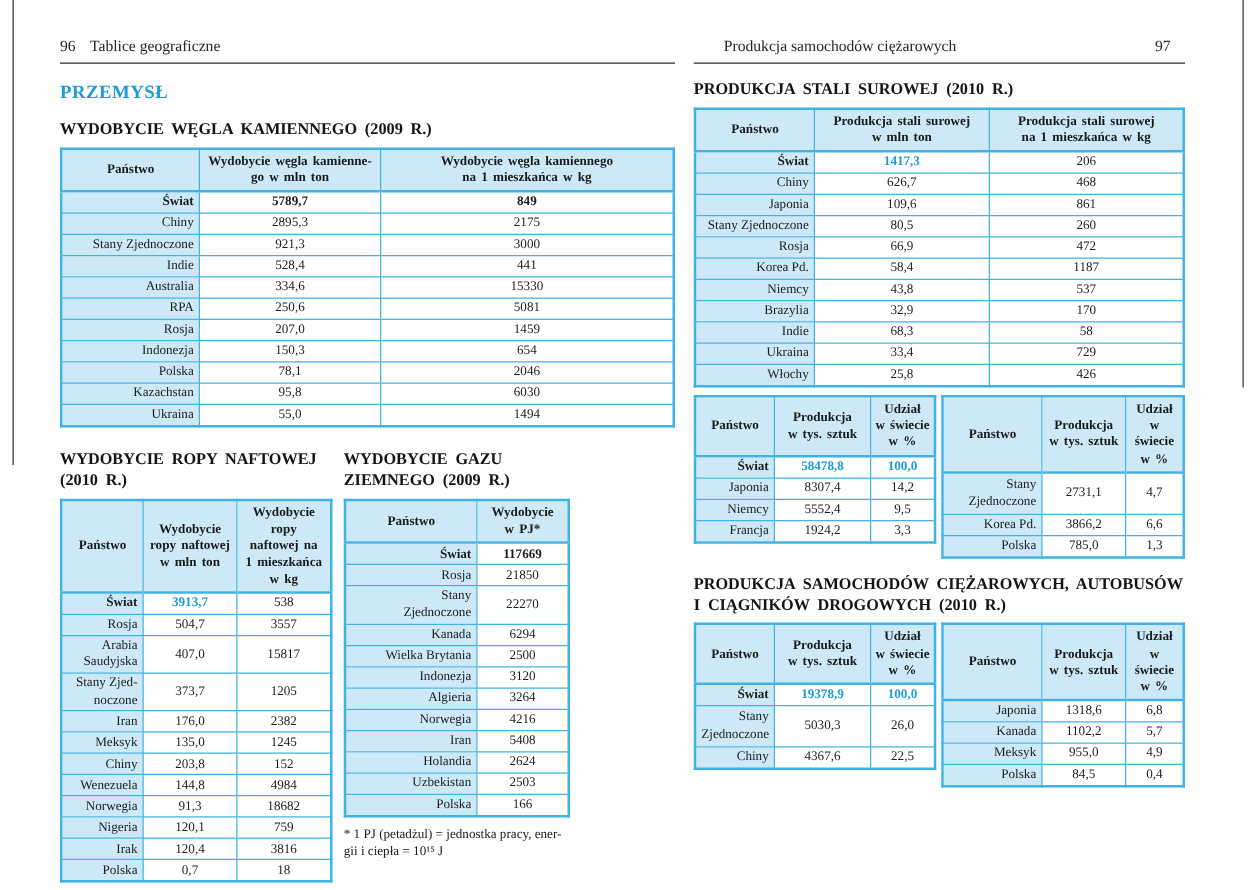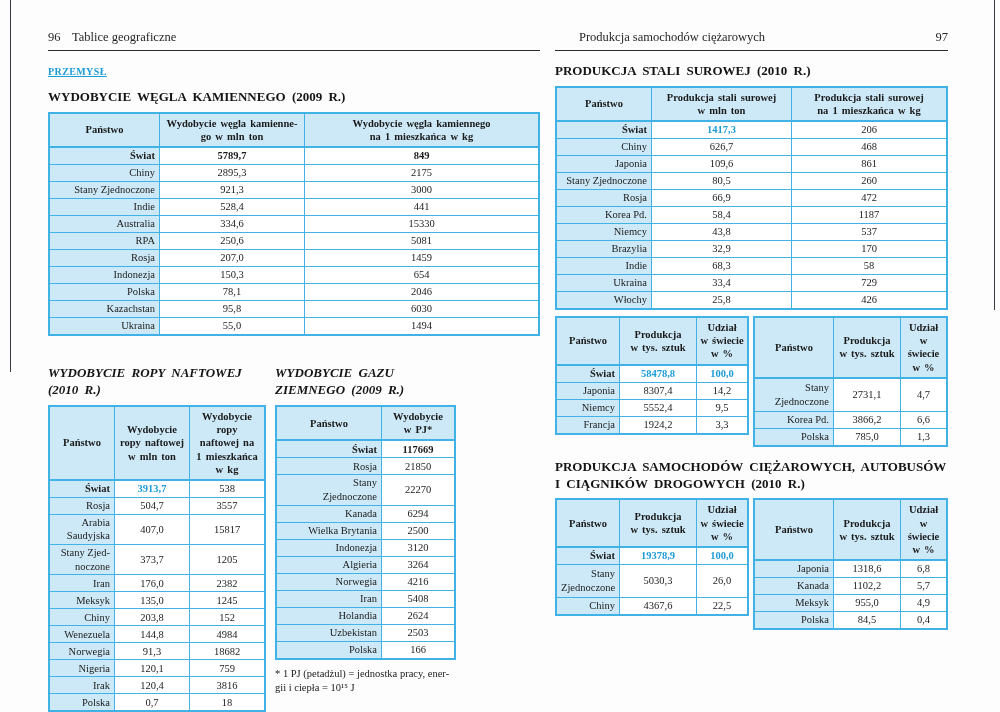--- a/index.html
+++ b/index.html
@@ -17,27 +17,27 @@
   .edge{position:absolute;top:0;width:1px;background:#3a3a44;}
   .edge-l{left:10px;height:372px;}
   .edge-r{left:994px;height:310px;}
   .page{position:absolute;top:30px;}
   .page-l{left:48px;width:492px;}
   .page-r{left:555px;width:393px;}
   .pghead{display:flex;align-items:baseline;font-size:12.5px;color:#262626;}
   .pghead .pgnum{min-width:24px;}
   .pghead .rh{flex:1;}
   .rule{border-bottom:1.6px solid #2e2e2e;margin-top:5px;}
-  .section{color:var(--blue);font-weight:bold;font-size:10px;margin-top:15px;letter-spacing:.4px;text-decoration:underline;}
+  .section{color:var(--blue);font-weight:bold;font-size:15px;margin-top:15px;letter-spacing:.4px;}
   .ttitle{font-weight:bold;font-size:13px;margin-top:12px;line-height:1.3;word-spacing:3px;white-space:pre-line;color:#141414;}
   .tblbox{margin-top:6px;}
   .cols{display:flex;gap:9px;margin-top:13px;}
   .colA{width:218px;}
   .colB{width:181px;}
-  .colA .ttitle,.colB .ttitle{height:34px;margin-top:16px;font-style:italic;}
+  .colA .ttitle,.colB .ttitle{height:34px;margin-top:4px;}
   .cars-cols{display:flex;gap:4px;margin-top:6px;}
   .cars-cols .tblbox{margin-top:0;}
   .cl{width:194px;}
   .cr{width:195px;}
   table{border-collapse:collapse;table-layout:fixed;width:100%;border:2px solid var(--bd);}
   th,td{border:1px solid var(--bd);font-size:10.5px;overflow:hidden;}
   th{
     background:var(--cellbg);font-weight:bold;text-align:center;
     padding:3px 2px;line-height:1.25;white-space:pre-line;word-spacing:1.5px;color:#1a1a1a;
     border-bottom:2px solid var(--bd);
@@ -303,21 +303,21 @@
         <div class="footnote">* 1 PJ (petadżul) = jednostka pracy, ener-
 gii i ciepła = 10¹⁵ J</div>
       </div>
     </div>
   </div>
 
   <div class="page page-r">
     <div class="pghead">
       <span class="pgnum"></span>
       <span class="rh">Produkcja samochodów ciężarowych</span>
-      <span class="pgnum" style="text-align:right;">97</span>
+      <span class="pgnum" style="text-align:left;">97</span>
     </div>
     <div class="rule"></div>
 
     <div class="ttitle">PRODUKCJA STALI SUROWEJ (2010 R.)</div>
     <div class="tblbox steel">
         <table>
           <thead>
             <tr>
               <th>Państwo</th>
               <th>Produkcja stali surowej

